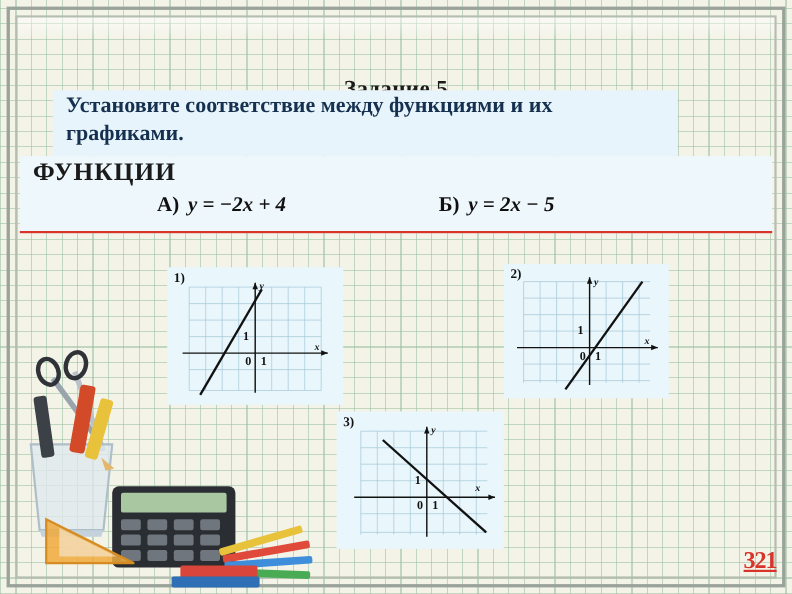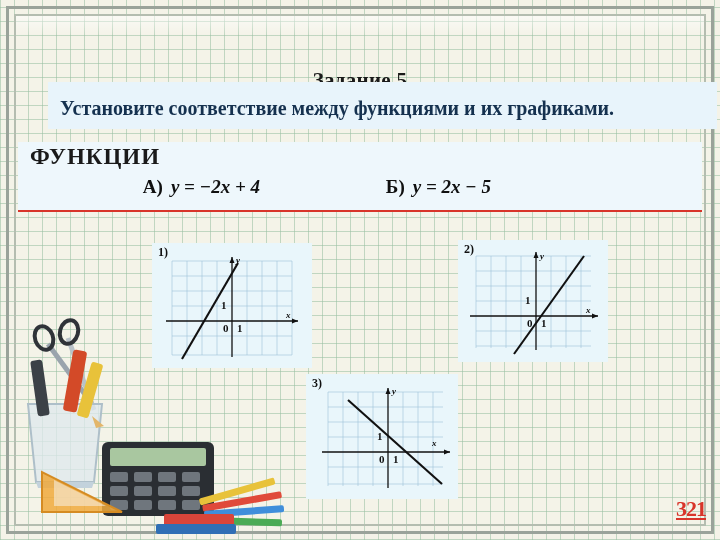--- a/index.html
+++ b/index.html
@@ -55,23 +55,23 @@
     font-weight: bold;
     color: #1a1a1a;
     letter-spacing: 0.3px;
     margin-top: 16px;
   }
 
   .task-box {
     position: absolute;
     left: 48px;
     top: 82px;
-    width: 669px;
+    width: 568px;
     background: #e8f4fb;
-    padding: 14px 10px 8px 12px;
+    padding: 2px 10px 8px 12px;
     box-sizing: border-box;
   }
   .task-text {
     font-size: 20px;
     font-weight: bold;
     color: #15314f;
     line-height: 1.25;
   }
 
   .functions-band {
@@ -92,21 +92,21 @@
     font-weight: bold;
     letter-spacing: 1px;
     color: #1a1a1a;
   }
   .func-row {
     position: absolute;
     left: 12px;
     top: 34px;
     width: 660px;
     display: flex;
-    gap: 1px;
+    gap: 14px;
   }
   .func-item {
     font-size: 19px;
     font-weight: bold;
     color: #101010;
     font-family: "Liberation Serif", serif;
   }
   .func-item .lbl { margin-right: 8px; }
   .func-item .expr { font-style: italic; }
   .func-item:nth-child(1) { width: 230px; }

